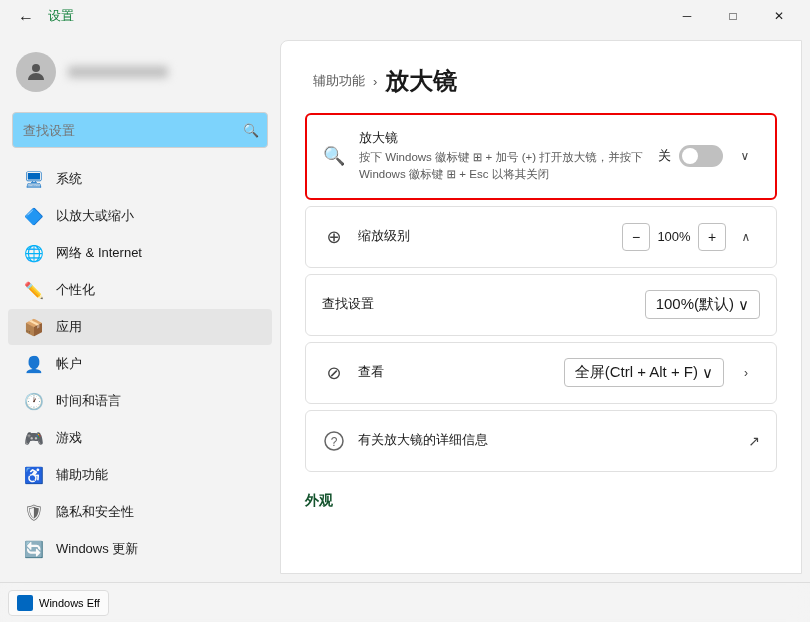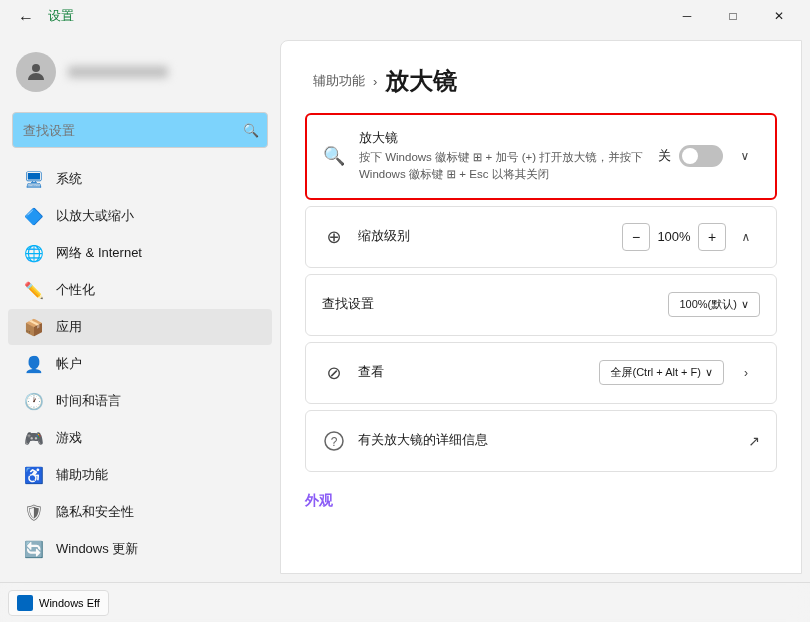--- a/index.html
+++ b/index.html
@@ -276,31 +276,31 @@
     }
     .dropdown-btn {
       display: flex;
       align-items: center;
       gap: 4px;
       padding: 4px 10px;
       border: 1px solid #c0c0c0;
       border-radius: 4px;
       background: white;
       cursor: pointer;
-      font-size: 11px;
+      font-size: 15px;
       color: #1a1a1a;
     }
     .link-icon {
       font-size: 14px;
       color: #444;
     }
     .section-header {
       font-size: 14px;
       font-weight: 600;
-      color: #8b5cf6;
+      color: #14532d;
       padding: 12px 24px 8px 24px;
     }
     .back-btn {
       background: none;
       border: none;
       cursor: pointer;
       font-size: 16px;
       color: #1a1a1a;
       padding: 4px;
       border-radius: 50%;

